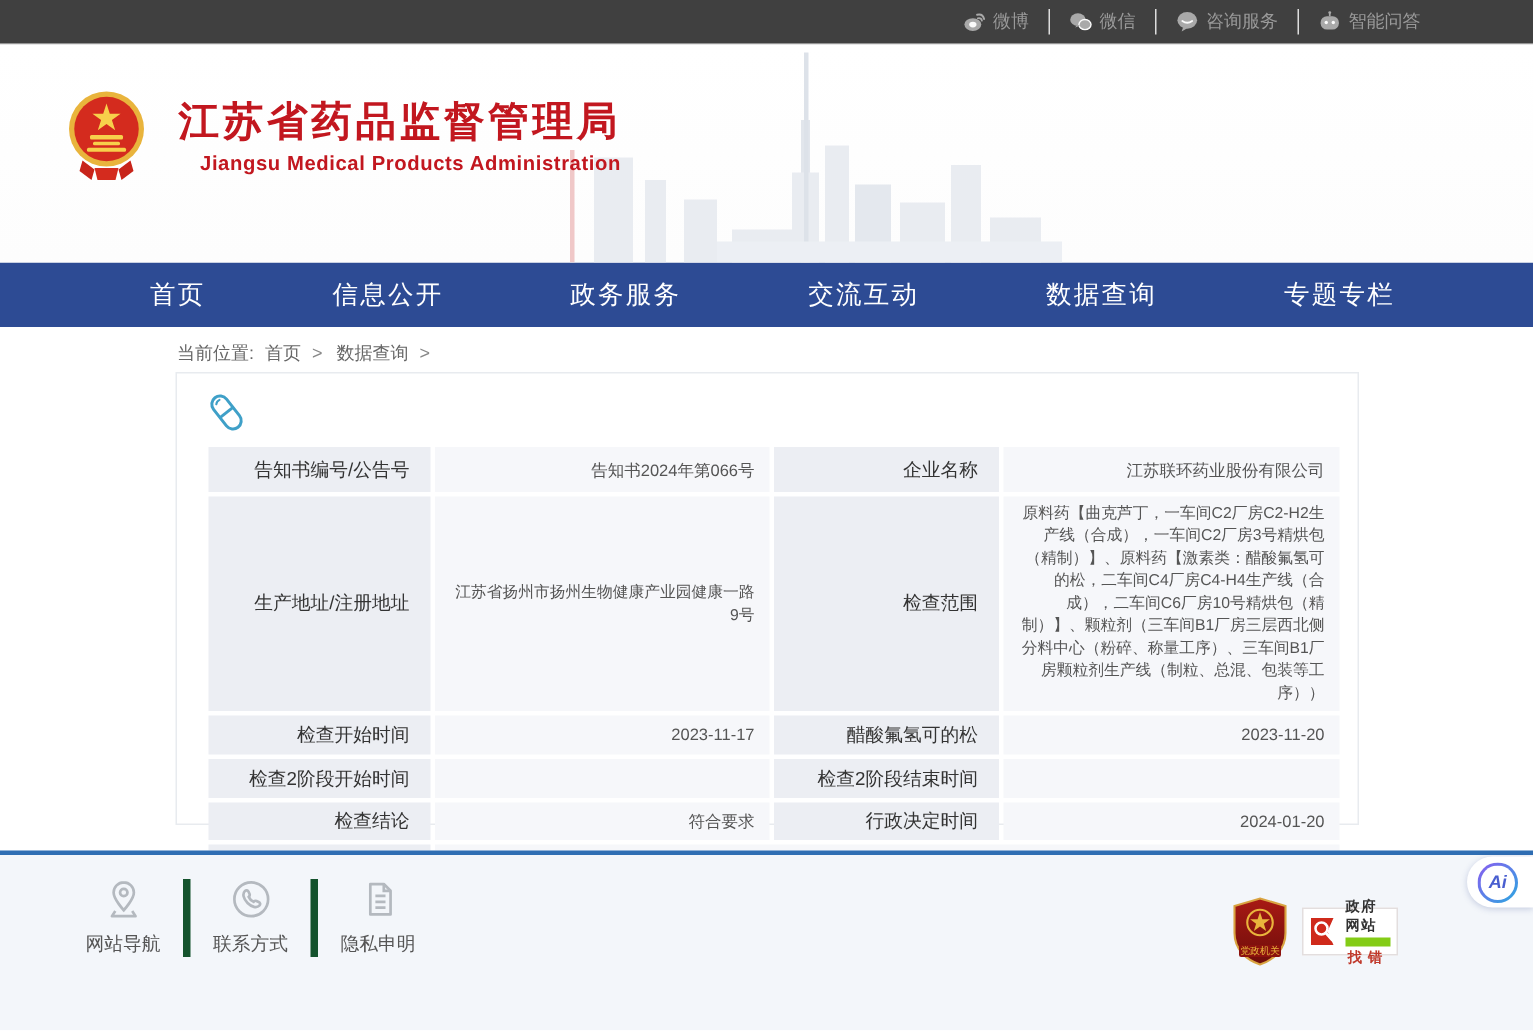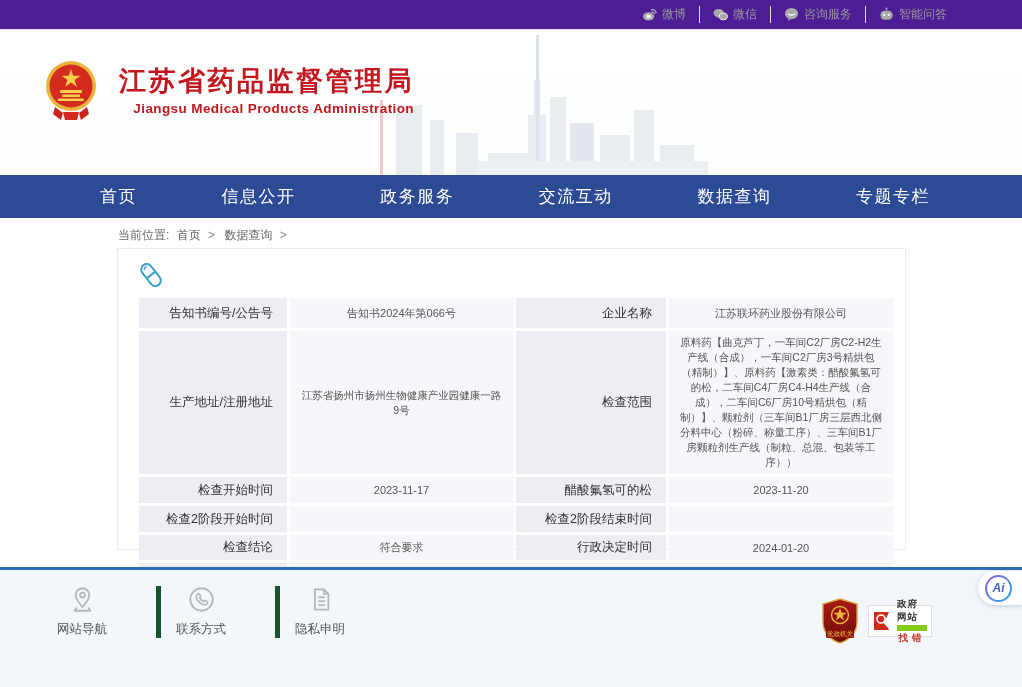--- a/index.html
+++ b/index.html
@@ -1,20 +1,20 @@
 <!DOCTYPE html>
 <html><head>
 <meta charset="utf-8">
 <style>
   * { margin:0; padding:0; box-sizing:border-box; }
   body { font-family:"Liberation Sans","DejaVu Sans",sans-serif; background:#fff; }
   .page { position:relative; width:1022px; height:687px; background:#fff; overflow:hidden; margin:0 auto; }
 
   
-  .topbar { height:30px; background:#4c1d95; border-bottom:1px solid #e6e6e6; display:flex; justify-content:flex-end; align-items:center; padding-right:62px; }
+  .topbar { height:30px; background:#404040; border-bottom:1px solid #e6e6e6; display:flex; justify-content:flex-end; align-items:center; padding-right:62px; }
   .topbar-link { display:flex; align-items:center; gap:5px; color:#999; font-size:12px; cursor:pointer; padding:0 13px; }
   .topbar-link + .topbar-link { border-left:1px solid #ddd;justify-content:space-between; }
   .topbar-link svg { display:block; }
 
   
   .banner { position:relative; height:145px; background:linear-gradient(180deg,#ffffff 0%,#fdfdfd 100%); overflow:hidden; }
   .logo-group { position:absolute; left:45px; top:30px; display:flex; align-items:center; gap:22px; z-index:2; }
   .emblem { width:52px; height:60px; }
   .site-title { font-size:27px; font-weight:bold; color:#c2171f; letter-spacing:2.5px; line-height:32px; }
   .site-subtitle { font-size:13.5px; font-weight:bold; color:#c2171f; letter-spacing:0.4px; margin-top:4px;text-align:right; }
@@ -29,28 +29,28 @@
   
   .main { height:349px; background:#fff;border-radius:29px; }
   .breadcrumb { padding:9px 0 0 118px; font-size:12px; color:#666; height:29px; }
   .breadcrumb a { color:#666; text-decoration:none; cursor:pointer; margin:0 4px; }
   .breadcrumb .sep { color:#888; margin-right:2px; }
   .card { width:789px; margin-left:117px; margin-top:1px; background:#fff; border:1px solid #e8ebef; padding:12px 22px 14px 18px; height:302px; }
   .capsule-wrap { height:28px; margin-bottom:6px; }
 
   table.detail-table { border-collapse:separate; border-spacing:3px; width:745px; table-layout:fixed; }
   td.lbl { background:#eceef3; text-align:right; vertical-align:middle; padding:4px 14px 4px 6px; font-size:12.5px; color:#333; }
-  td.val { background:#f6f7fa; text-align:center; vertical-align:middle; padding:4px 10px; font-size:11px; color:#555; }
+  td.val { background:#f6f7fa; text-align:right; vertical-align:middle; padding:4px 10px; font-size:11px; color:#555; }
   td.val-small { font-size:10.5px; line-height:15px; color:#555; }
   tr.r1 { height:30px; } tr.r2 { height:106px; } tr.r3 { height:26px; }
   tr.r4 { height:26px; } tr.r5 { height:25px; } tr.r6 { height:26px; }
 
   
   .footer { position:relative; height:120px; background:#f3f6fa; border-top:3px solid #2f6eb3; }
-  .footer-links { position:absolute; left:42px; top:16px; display:flex;gap:34px; }
+  .footer-links { position:absolute; left:42px; top:16px; display:flex; }
   .footer-link { display:flex; flex-direction:column; align-items:center; gap:8px; padding:0 15px; cursor:pointer; }
   .footer-link + .footer-link { border-left:5px solid #14532d; }
   .footer-link span { font-size:12.5px; color:#555; white-space:nowrap; }
   .footer-center { position:absolute; left:285px; top:13px; width:520px; text-align:center; font-size:12.5px; color:#333; line-height:21.5px; }
   .footer-badges { position:absolute; right:90px; top:28px; display:flex; align-items:center; gap:8px; }
   .badge-finderror { width:64px; height:32px; background:#fff; border:1px solid #e3dede; display:flex; align-items:center; padding:2px 4px; gap:4px; cursor:pointer; }
   .bf-text { display:flex; flex-direction:column; align-items:center; flex:1; }
   .bf-top { font-size:9.5px; font-weight:bold; color:#333; letter-spacing:1px; border-bottom:6px solid #84cc16; padding-bottom:1px; }
   .bf-bottom { font-size:9.5px; font-weight:bold; color:#c0392b; letter-spacing:4px; padding-top:1px; }
   .shield-badge { cursor:pointer; }

